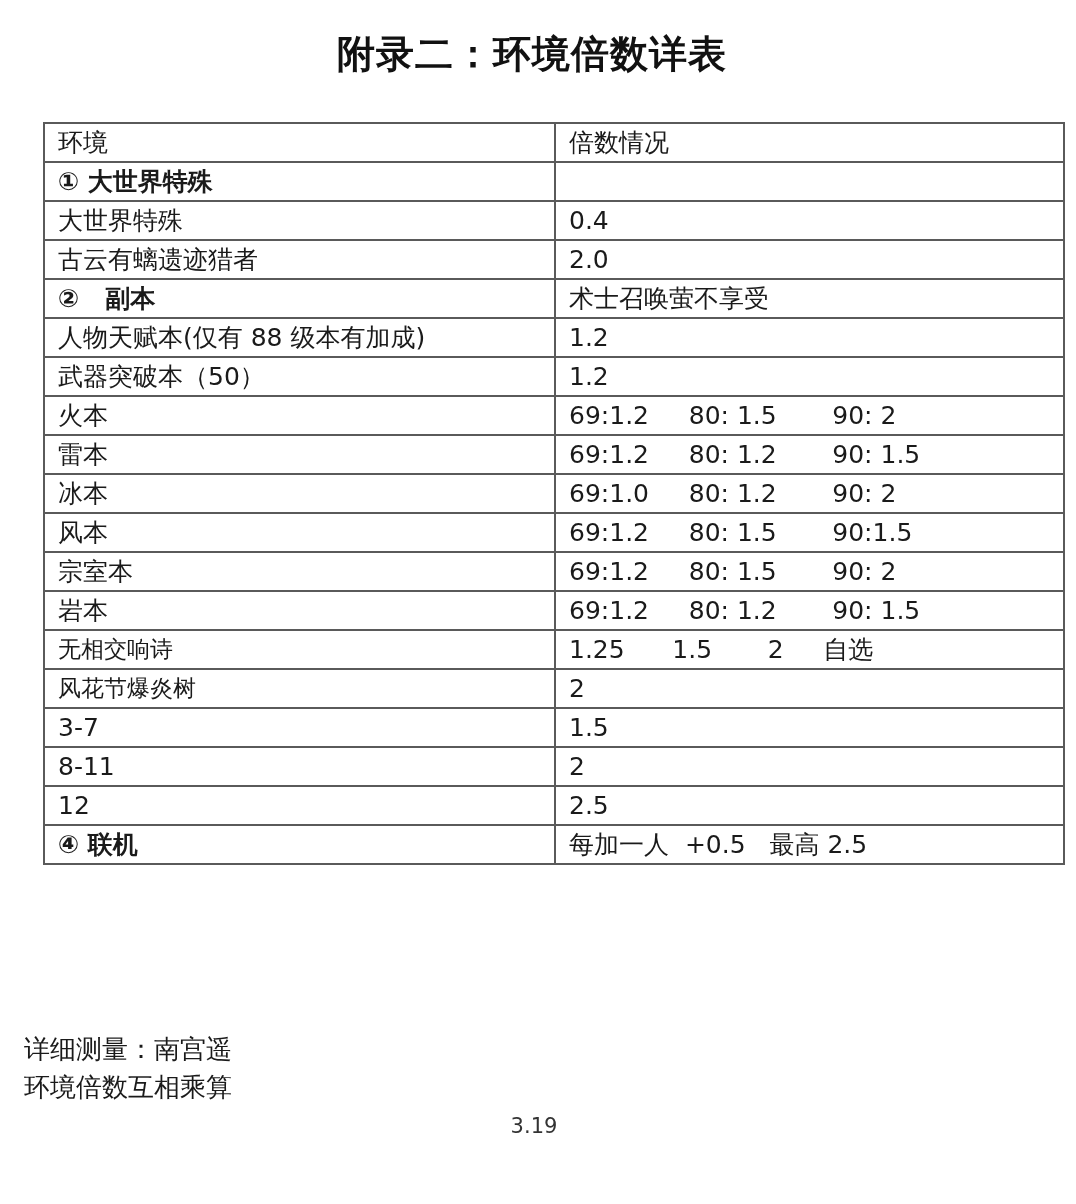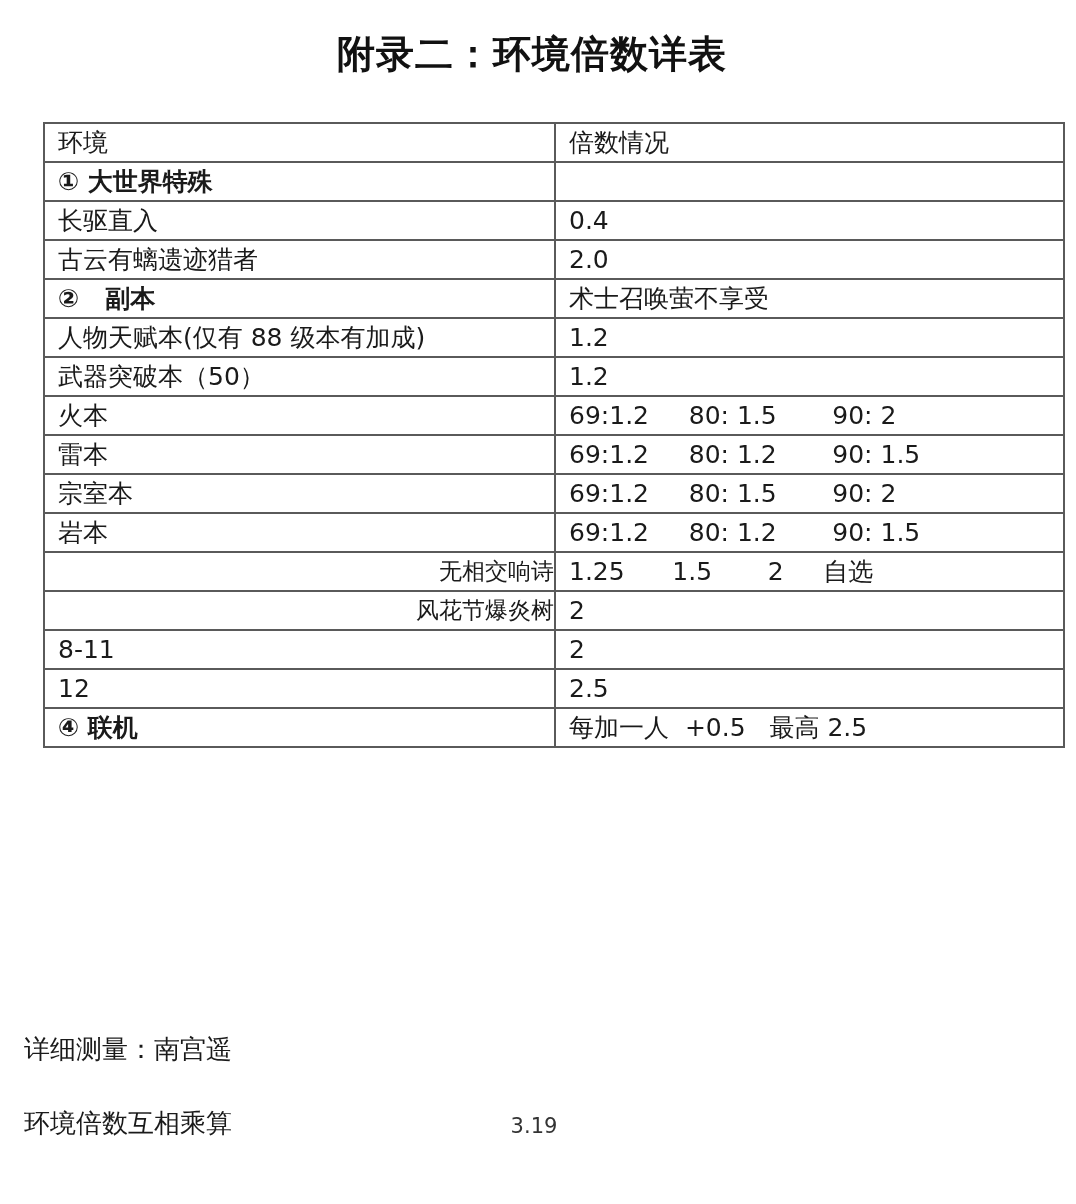--- a/index.html
+++ b/index.html
@@ -49,32 +49,31 @@
     vertical-align: middle;
   }
   table.env-table td.col-env { width: 496px; }
   table.env-table td.col-mult { width: auto; }
   table.env-table tr.section td.col-env {
     font-weight: bold;
     border-radius: 17px;
   }
   table.env-table td.small {
     font-size: 23px;
-    text-align: right;
   }
   .footnote {
     position: absolute;
     left: 24px;
     font-size: 26px;
     color: #1a1a1a;
     white-space: pre;
     line-height: 34px;
   }
   .footnote.line1 { top: 1032px; text-align: center; }
-  .footnote.line2 { top: 1070px; margin-top: 36px; }
+  .footnote.line2 { top: 1070px; }
   .page-number {
     position: absolute;
     left: 0;
     width: 1068px;
     top: 1114px;
     text-align: center;
     font-size: 21px;
     color: #333;
   }
 </style>
@@ -87,21 +86,21 @@
   <tbody>
     <tr>
       <td class="col-env">环境</td>
       <td class="col-mult">倍数情况</td>
     </tr>
     <tr class="section">
       <td class="col-env">① 大世界特殊</td>
       <td class="col-mult"></td>
     </tr>
     <tr>
-      <td class="col-env">长驱直入</td>
+      <td class="col-env">大世界特殊</td>
       <td class="col-mult">0.4</td>
     </tr>
     <tr>
       <td class="col-env">古云有螭遗迹猎者</td>
       <td class="col-mult">2.0</td>
     </tr>
     <tr class="section">
       <td class="col-env">②   副本</td>
       <td class="col-mult">术士召唤萤不享受</td>
     </tr>
@@ -115,34 +114,46 @@
     </tr>
     <tr>
       <td class="col-env">火本</td>
       <td class="col-mult">69:1.2     80: 1.5       90: 2</td>
     </tr>
     <tr>
       <td class="col-env">雷本</td>
       <td class="col-mult">69:1.2     80: 1.2       90: 1.5</td>
     </tr>
     <tr>
+      <td class="col-env">冰本</td>
+      <td class="col-mult">69:1.0     80: 1.2       90: 2</td>
+    </tr>
+    <tr>
+      <td class="col-env">风本</td>
+      <td class="col-mult">69:1.2     80: 1.5       90:1.5</td>
+    </tr>
+    <tr>
       <td class="col-env">宗室本</td>
       <td class="col-mult">69:1.2     80: 1.5       90: 2</td>
     </tr>
     <tr>
       <td class="col-env">岩本</td>
       <td class="col-mult">69:1.2     80: 1.2       90: 1.5</td>
     </tr>
     <tr>
       <td class="col-env small">无相交响诗</td>
       <td class="col-mult">1.25      1.5       2     自选</td>
     </tr>
     <tr>
       <td class="col-env small">风花节爆炎树</td>
       <td class="col-mult">2</td>
+    </tr>
+    <tr>
+      <td class="col-env">3-7</td>
+      <td class="col-mult">1.5</td>
     </tr>
     <tr>
       <td class="col-env">8-11</td>
       <td class="col-mult">2</td>
     </tr>
     <tr>
       <td class="col-env">12</td>
       <td class="col-mult">2.5</td>
     </tr>
     <tr class="section">

